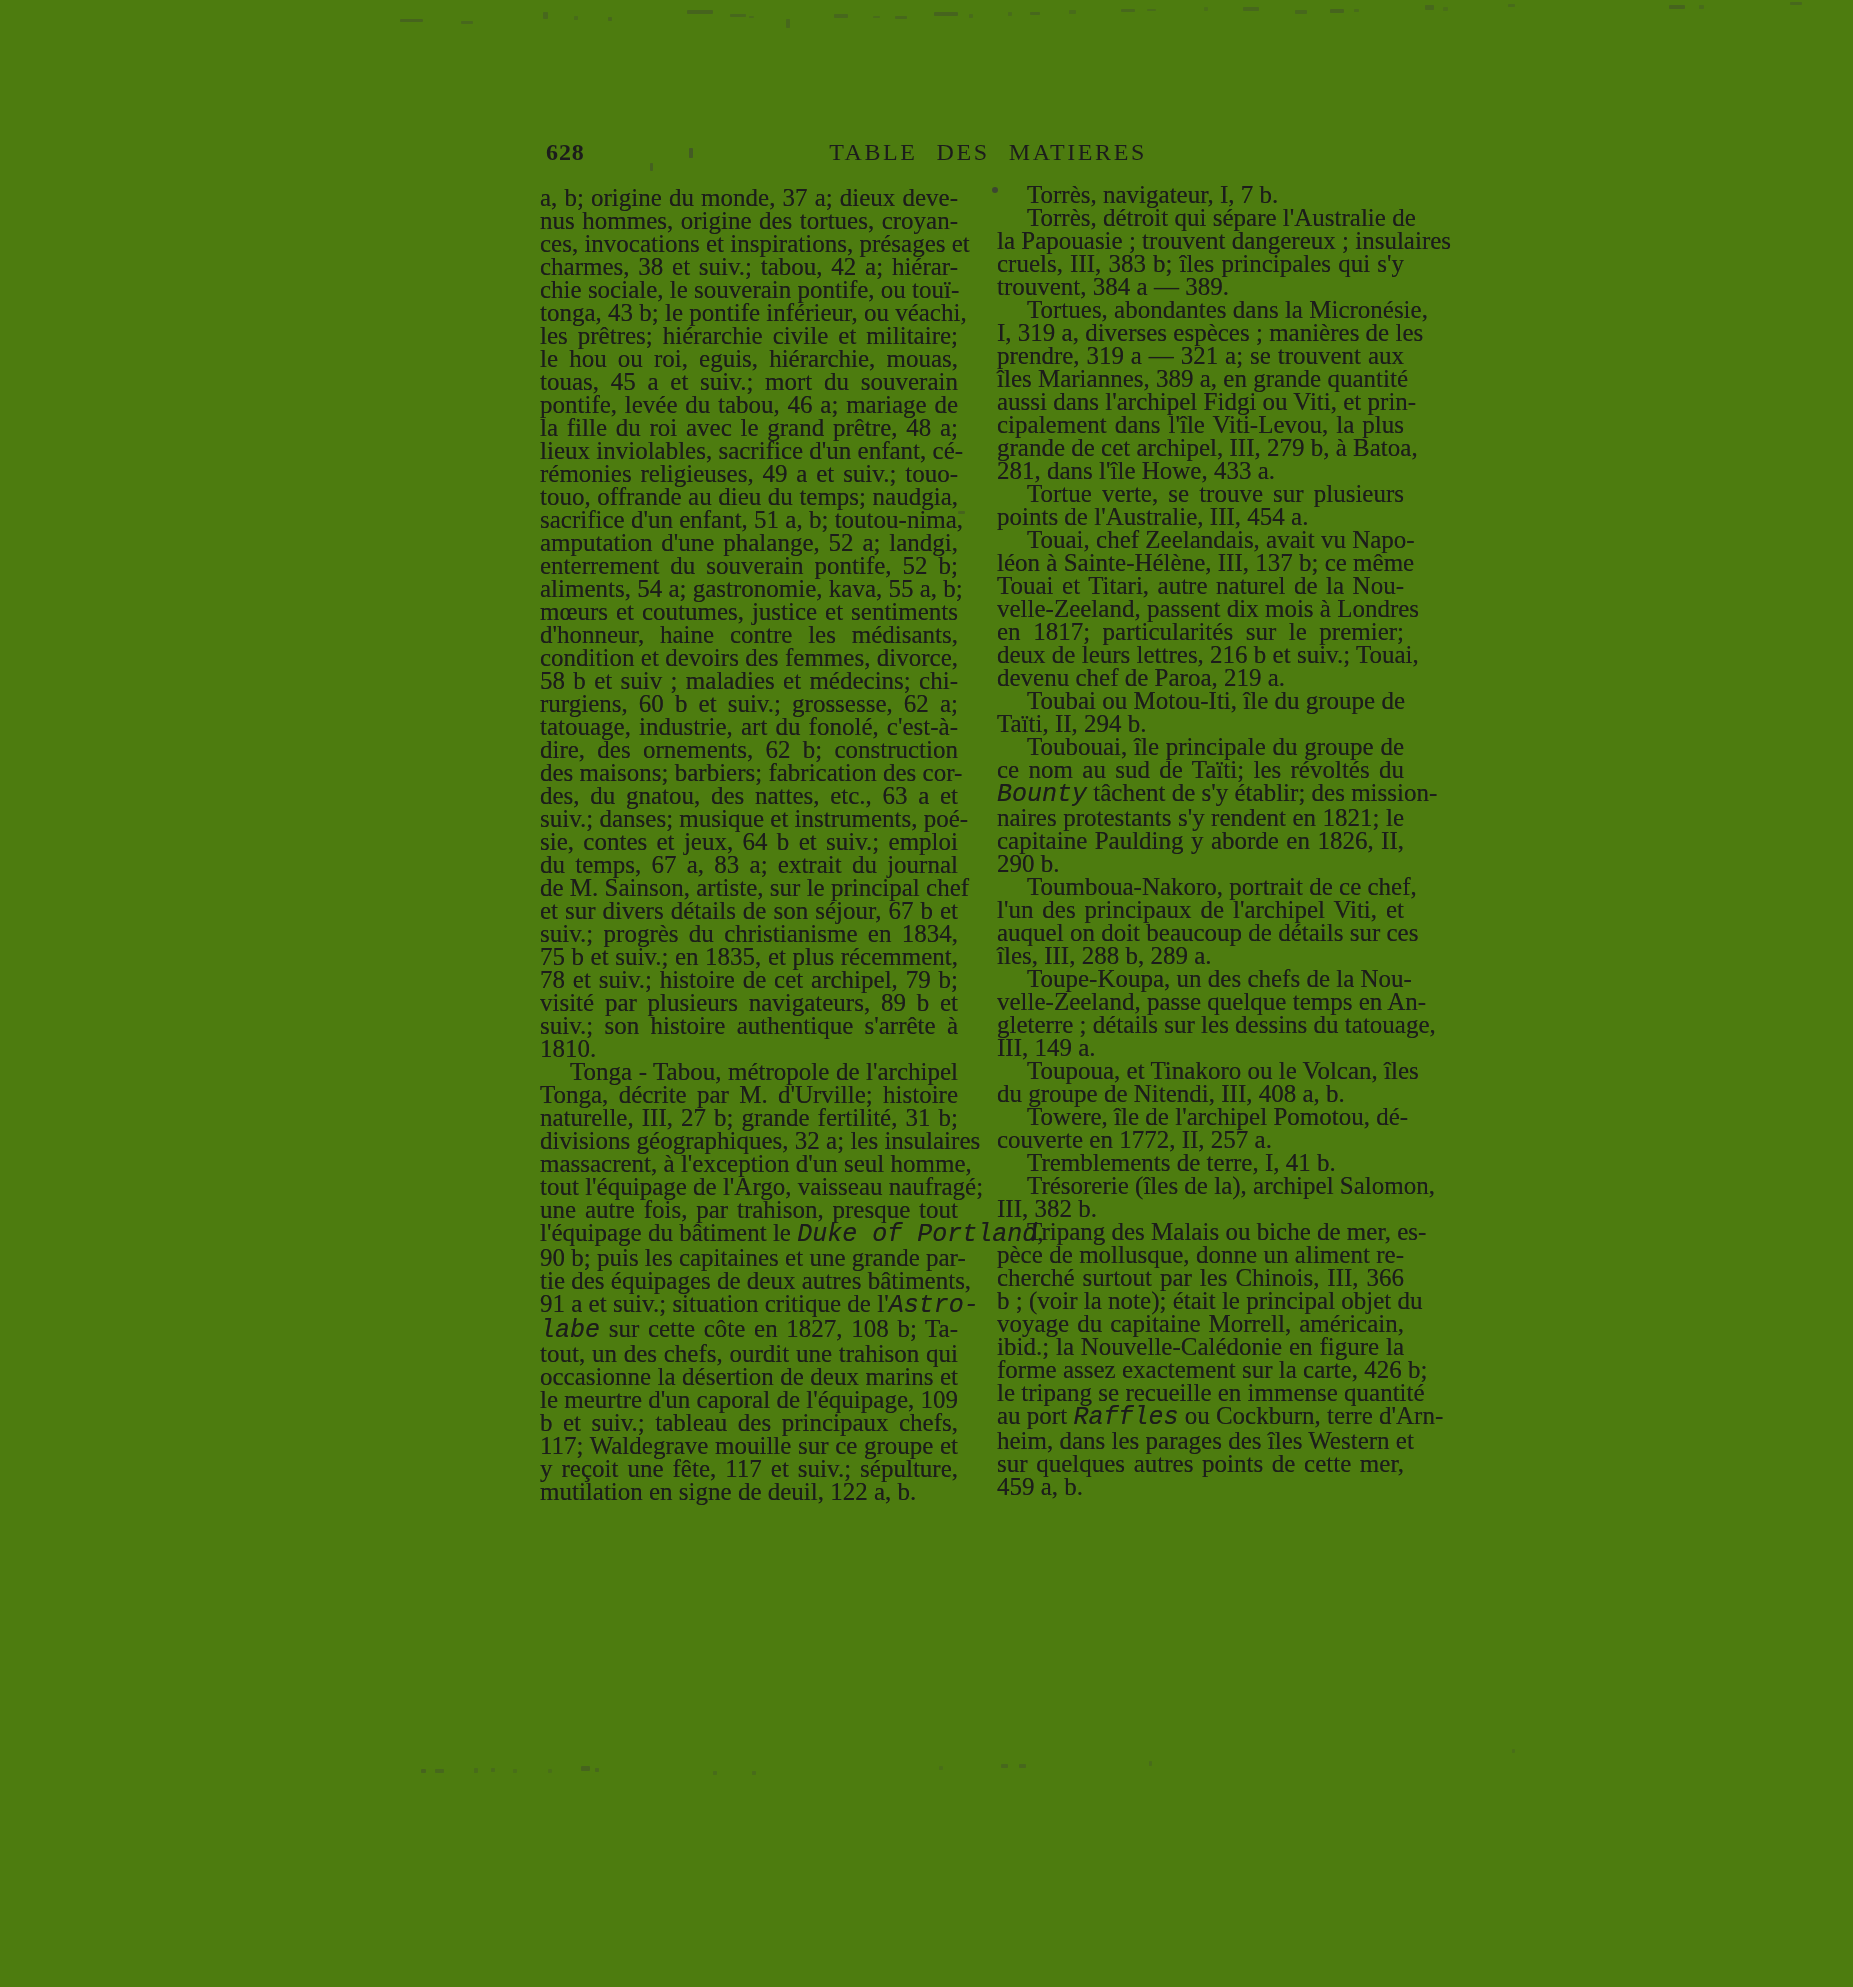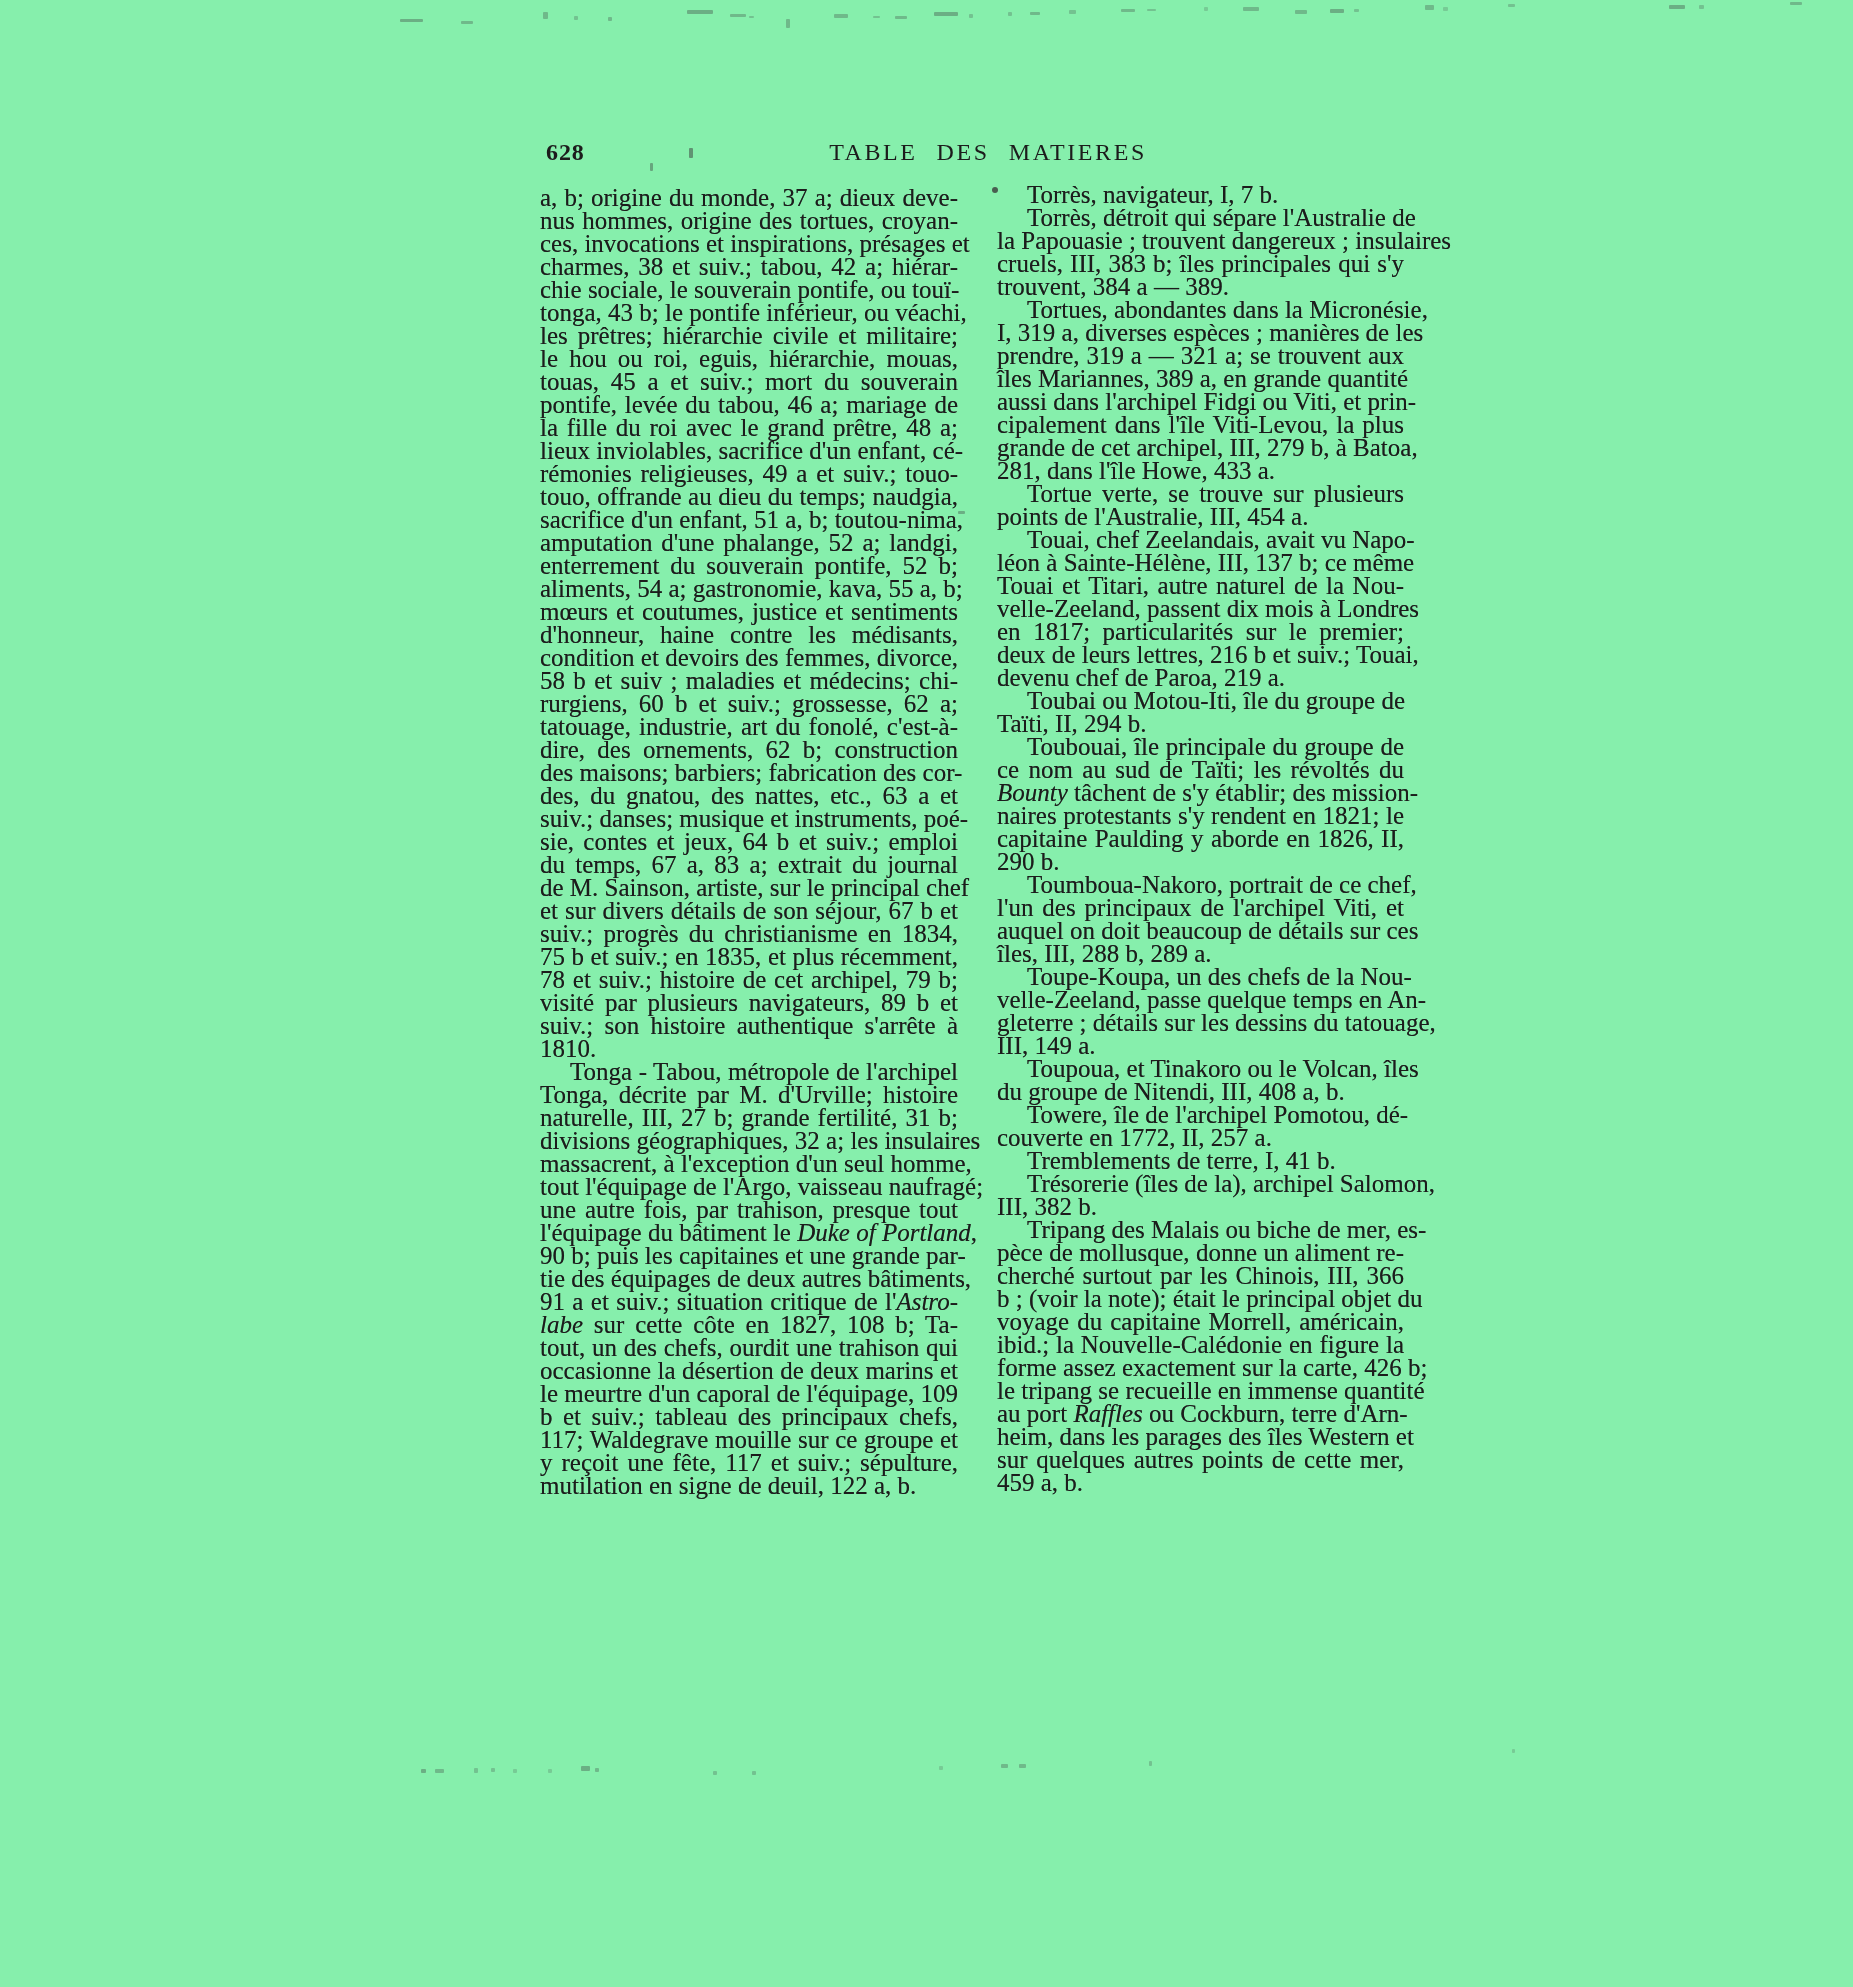--- a/index.html
+++ b/index.html
@@ -4,21 +4,21 @@
 <style>
   html,body{margin:0;padding:0;}
   body{
     width:1854px;height:1988px;
     background:#ffffff;
     font-family:"Liberation Serif","DejaVu Serif",serif;
     color:#1c1c1c;
     position:relative;
     overflow:hidden;
   }
-  .page{position:absolute;inset:0;background:#86efac;}
+  .page{position:absolute;inset:0;background:#4d7c0f;}
   .pageno{
     position:absolute;left:546px;top:139px;
     font-size:24px;font-weight:bold;letter-spacing:0.9px;
   }
   .title{
     position:absolute;left:988px;top:139px;transform:translateX(-50%);
     font-size:24px;font-weight:normal;letter-spacing:2.6px;word-spacing:10.4px;
     white-space:nowrap;
   }
   .col{
@@ -29,21 +29,21 @@
   .col-left{left:540px;top:186px;width:418px;}
   .col-right{left:997px;top:183px;width:407px;}
   .line{
     text-align:justify;
     text-align-last:justify;
     text-shadow:0 0 0.4px rgba(20,20,20,0.55);
     white-space:nowrap;
   }
   .line.last{text-align-last:left;}
   .line.indent{padding-left:30px;}
-  .line i{font-style:italic;}
+  .line i{font-style:italic;font-family:Liberation Mono, monospace;}
   .artifact{
     position:absolute;background:#3a3a3a;border-radius:0.9px;
   }
   .dot{border-radius:50%;}
 </style>
 </head>
 <body>
 
 <div class="page">
 

